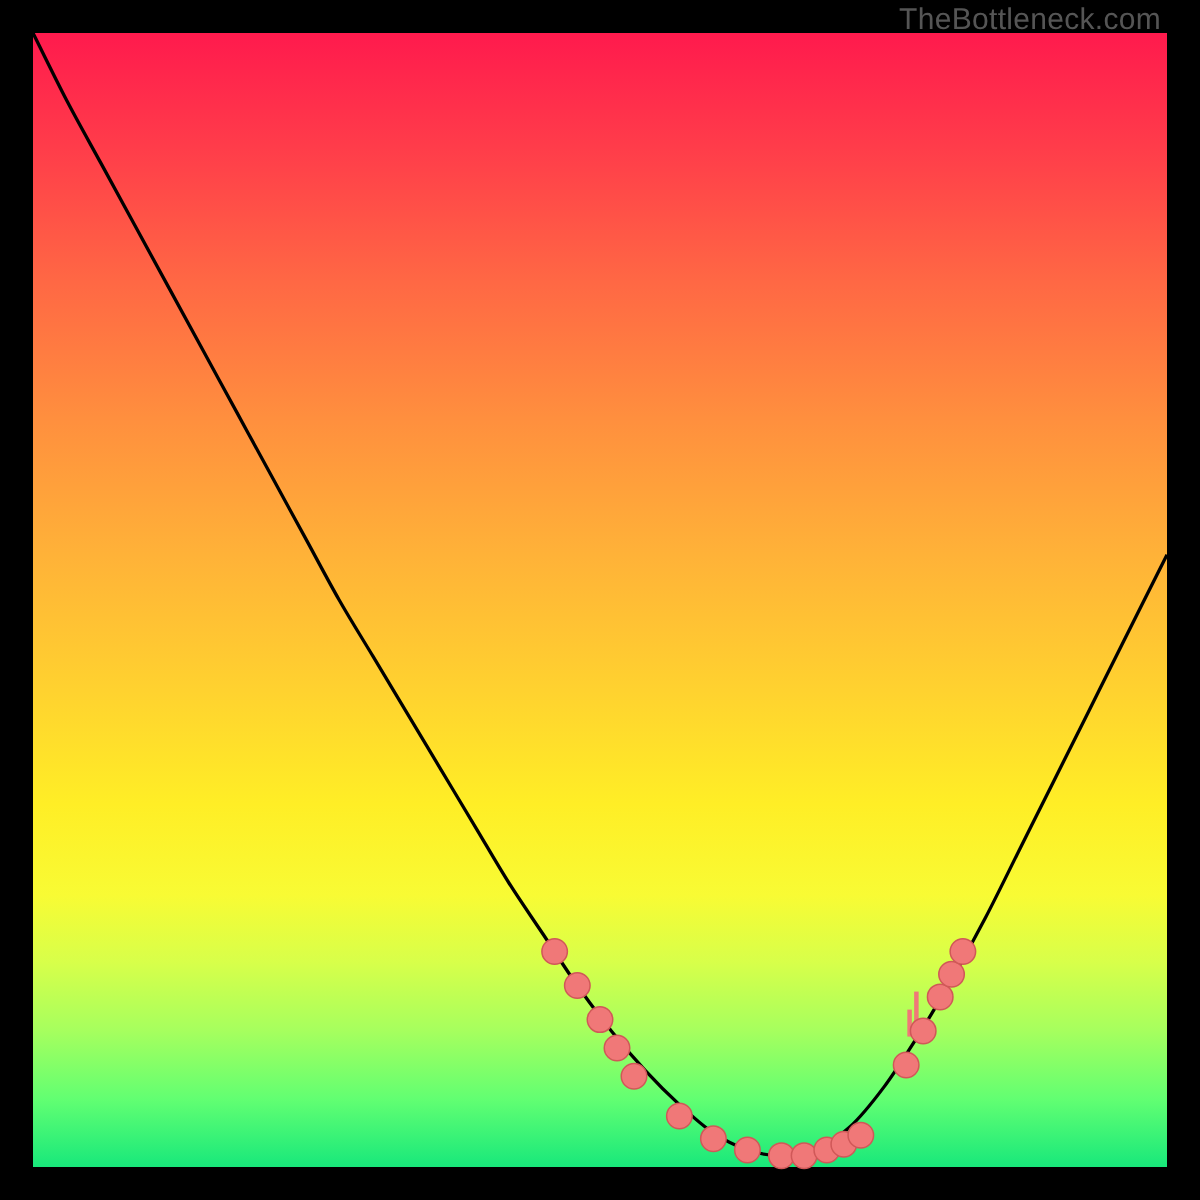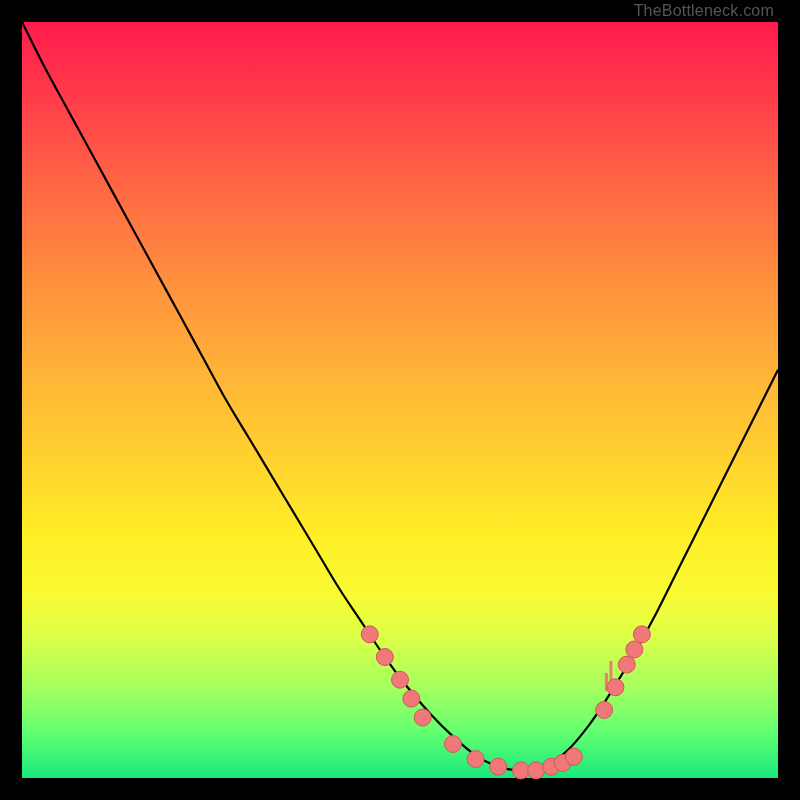--- a/index.html
+++ b/index.html
@@ -37,21 +37,21 @@
       #a6ff5e 88%,
       #62ff72 94%,
       #18e87b 100%
     );
   }
   .watermark {
     position: absolute;
     top: 2px;
     right: 26px;
     color: #555;
-    font-size: 16px;
+    font-size: 20px;
     font-weight: 500;
     letter-spacing: 0.2px;
     user-select: none;
   }
   svg.curve {
     position: absolute;
     left: 0;
     top: 0;
     width: 756px;
     height: 756px;

